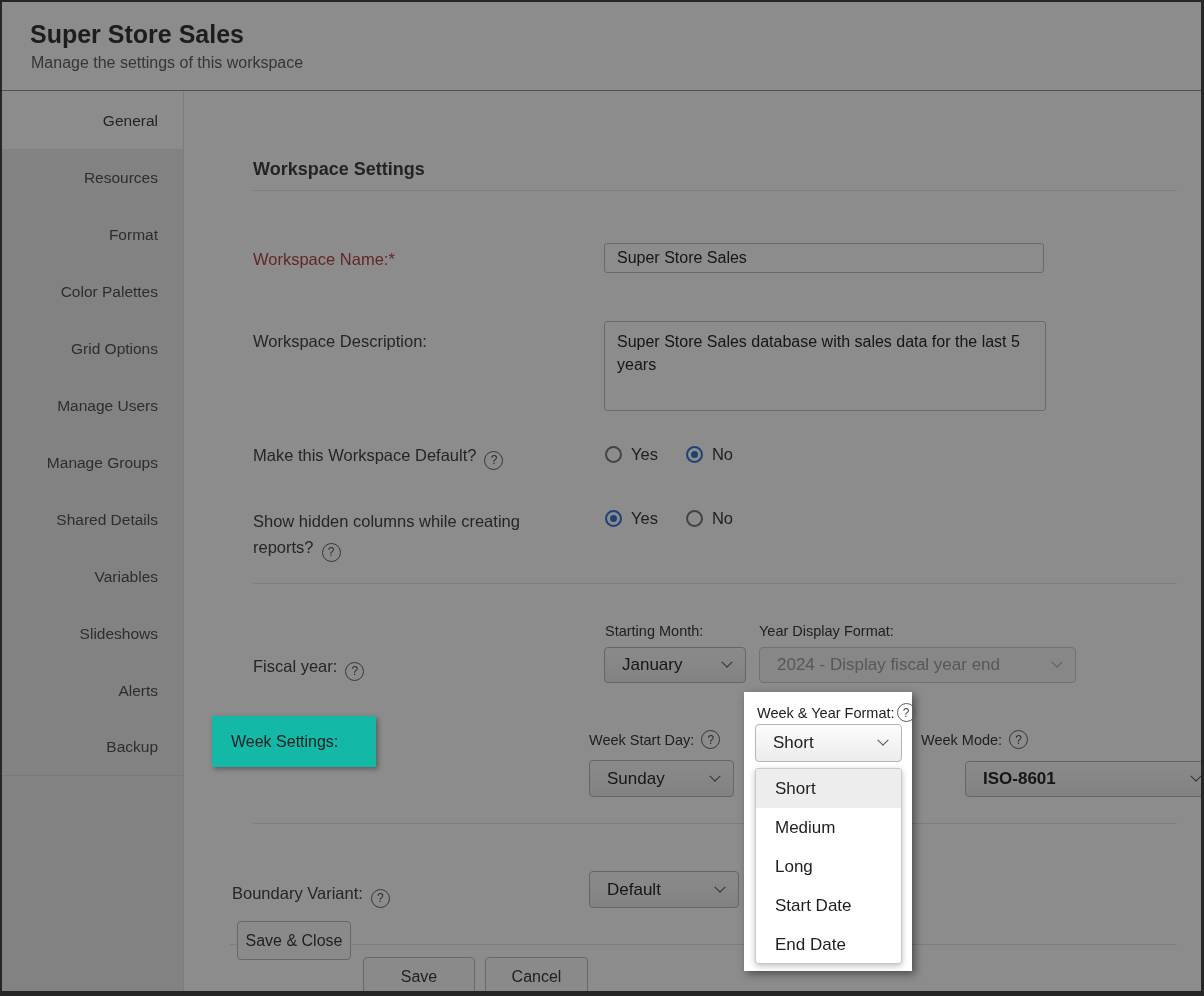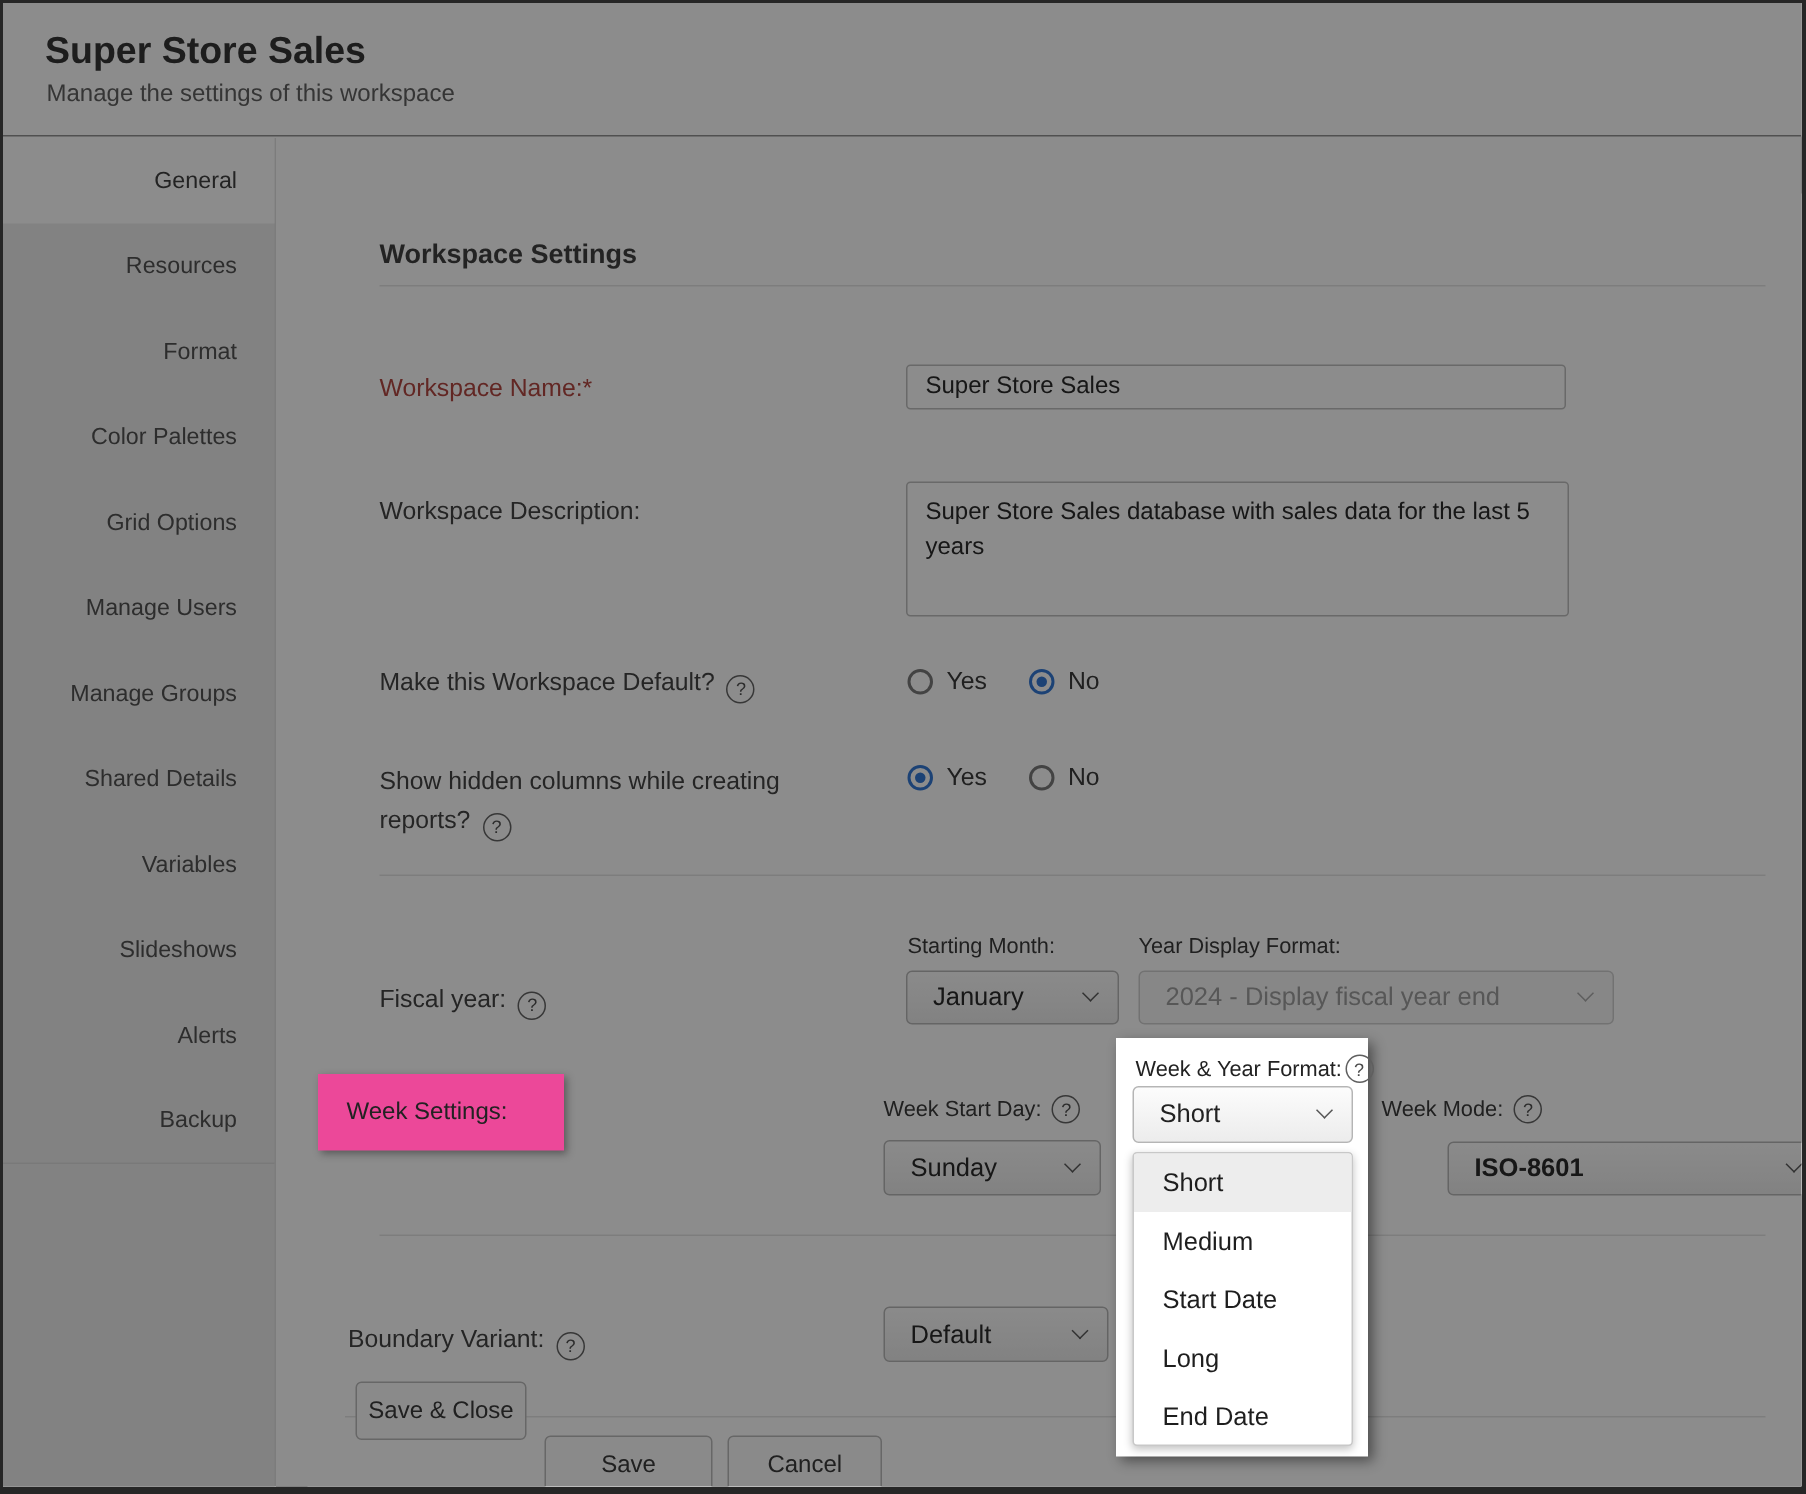--- a/index.html
+++ b/index.html
@@ -79,21 +79,21 @@
     position:absolute; height:39px; border:1px solid #b9b9b9; border-radius:4px;
     background:#fbfbfb; font-family:inherit; font-size:16px; color:#333;
     cursor:pointer; display:flex; align-items:center; justify-content:center;
   }
 
   
   .dim { position:absolute; left:0; top:0; right:0; bottom:0; background:rgba(10,10,10,0.47); z-index:50; }
 
   .spot-label {
     position:absolute; left:210px; top:714px; width:164px; height:51px;
-    background:#ec4899; z-index:60; display:flex; align-items:center;
+    background:#14b8a6; z-index:60; display:flex; align-items:center;
     padding-left:19px; font-size:16px; color:#222;
     box-shadow:2px 2px 5px rgba(0,0,0,0.35);
   }
 
   .spot-panel {
     position:absolute; left:742px; top:690px; width:168px; height:279px;
     background:#fff; z-index:60; box-shadow:3px 3px 8px rgba(0,0,0,0.45);
   }
   .spot-panel .field-lbl { position:absolute; left:13px; top:11px; font-size:14.5px; color:#222; display:flex; align-items:center; gap:2px; white-space:nowrap; }
   .spot-panel .select { left:11px; top:32px; width:147px; height:38px; }
@@ -224,19 +224,19 @@
       <span>Week &amp; Year Format:</span>
         <span class="qicon">?</span>
     </div>
     <div class="select">
       <span class="val">Short</span>
       <span class="chev"></span>
     </div>
     <div class="menu">
       <div class="opt sel">Short</div>
       <div class="opt">Medium</div>
+      <div class="opt">Long</div>
       <div class="opt">Start Date</div>
-      <div class="opt">Long</div>
       <div class="opt">End Date</div>
     </div>
   </div>
 
 </div>
 
 </body></html>

